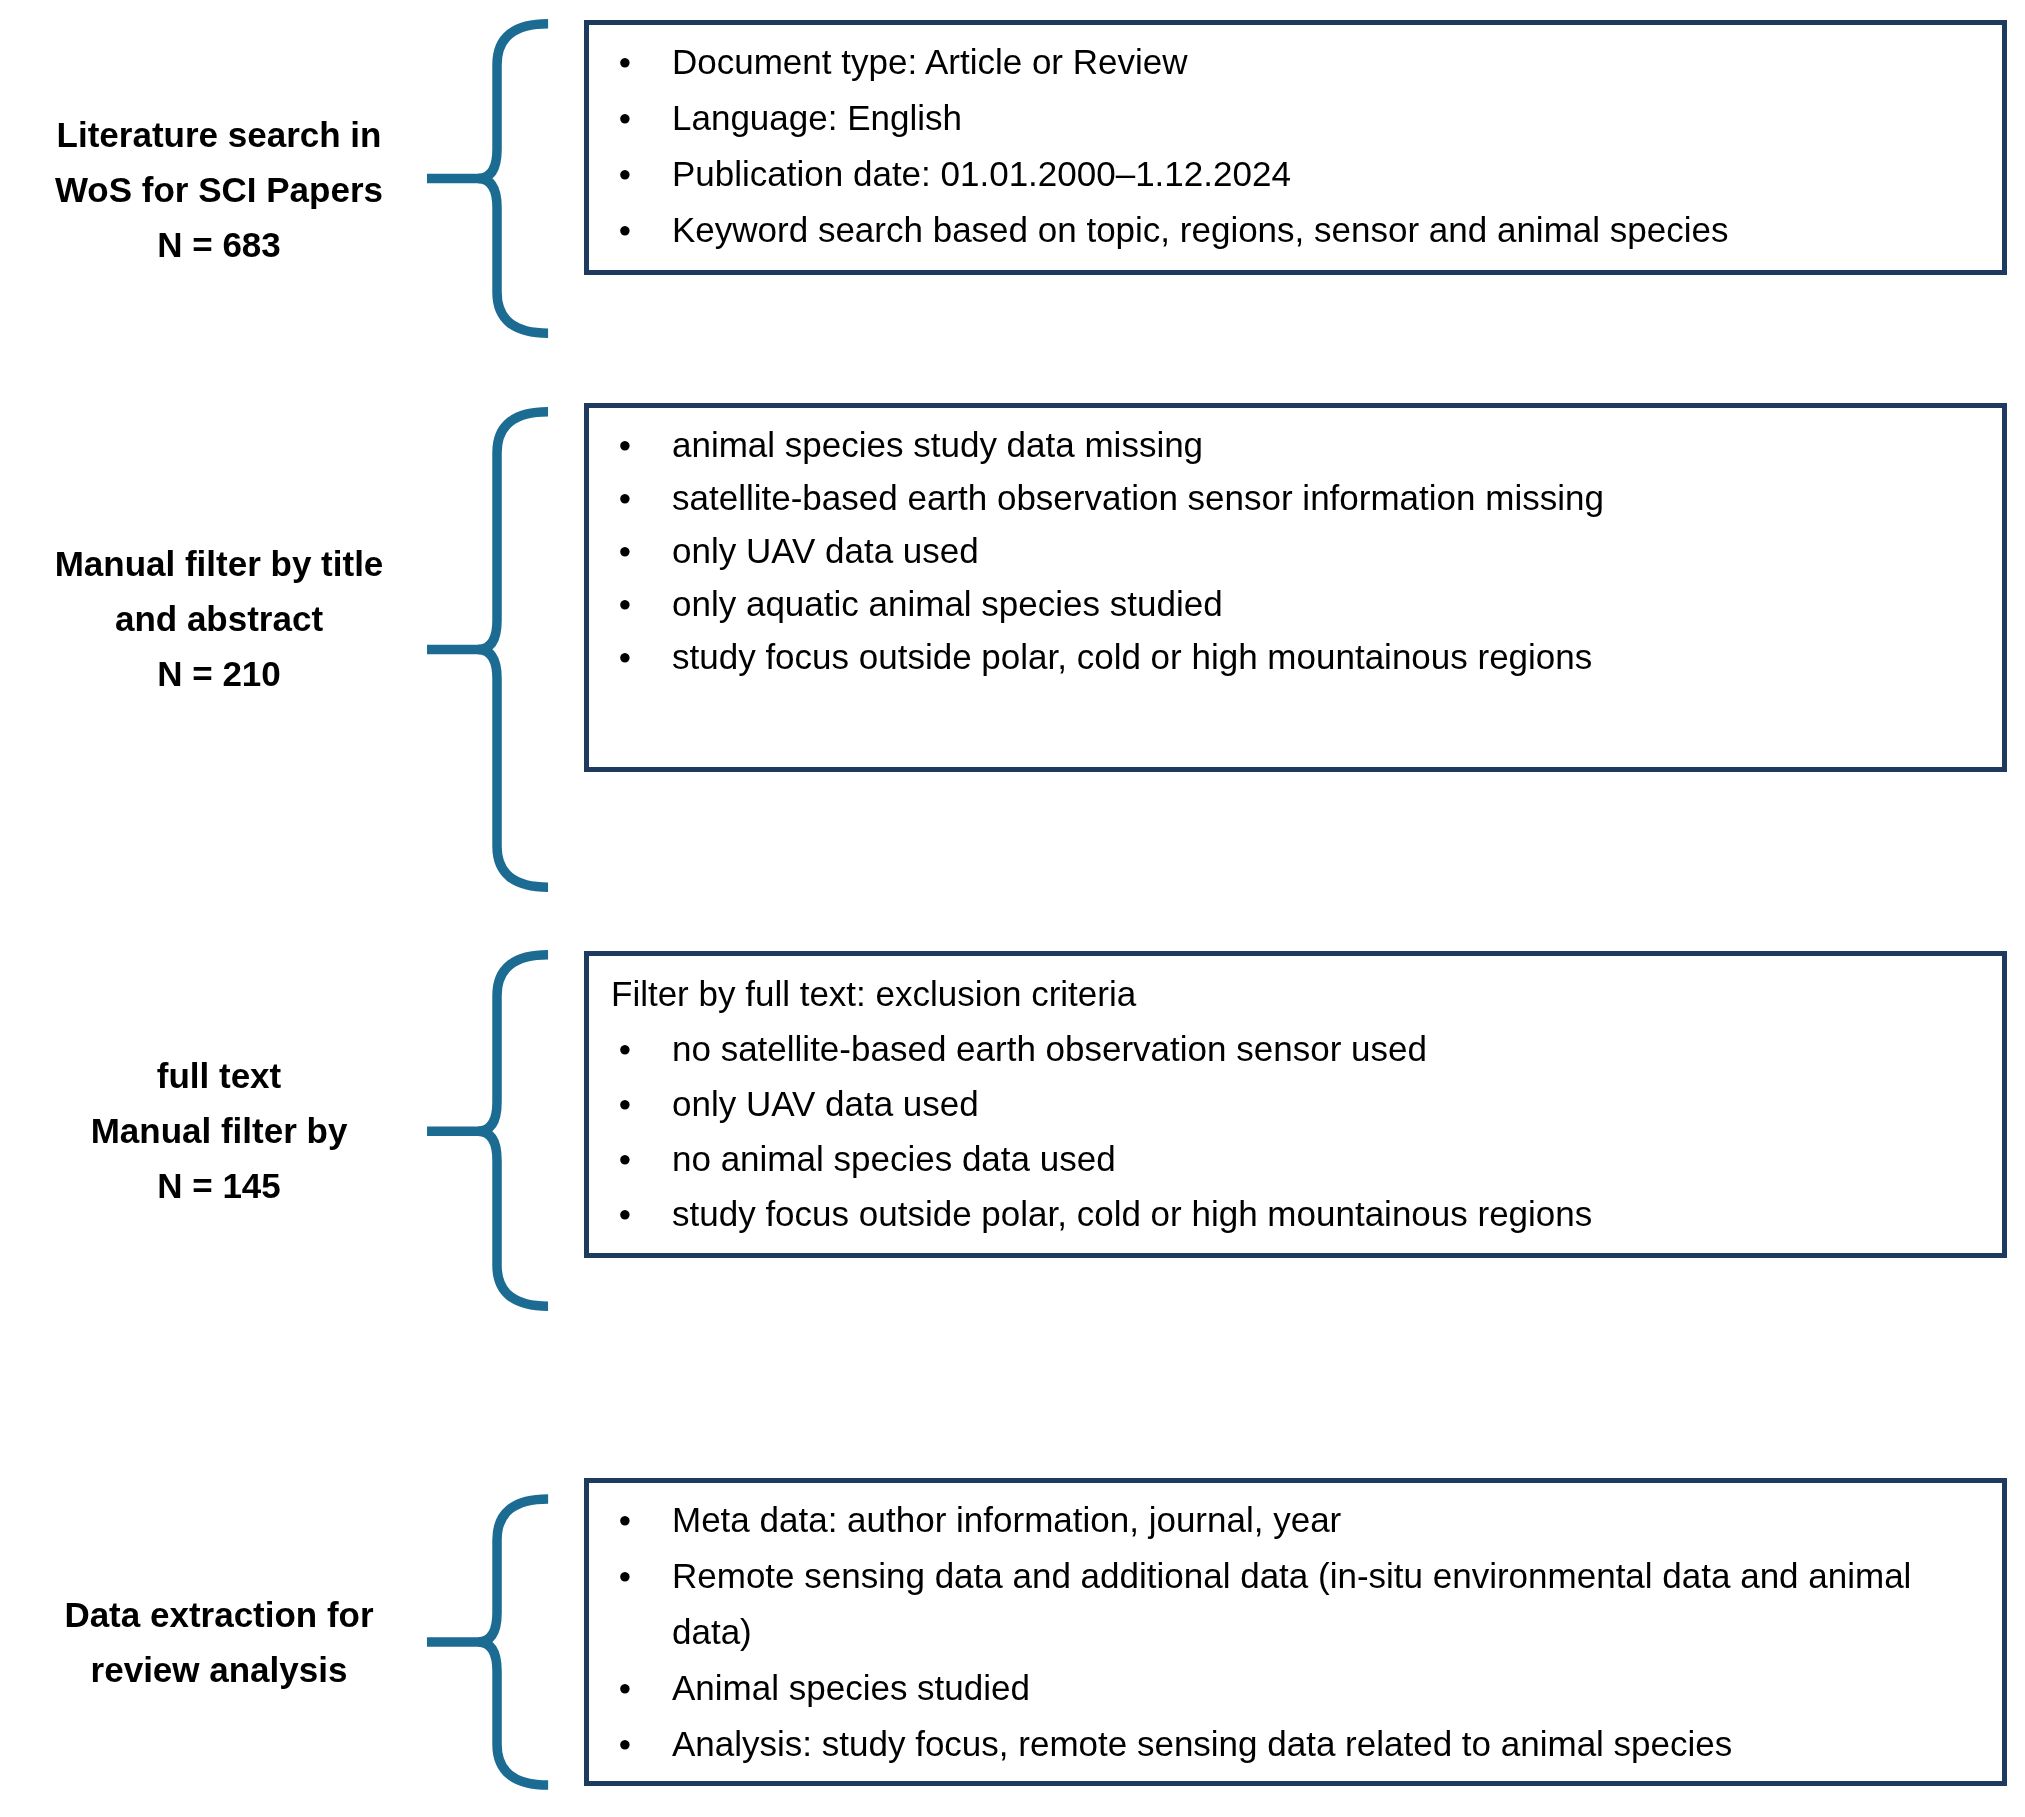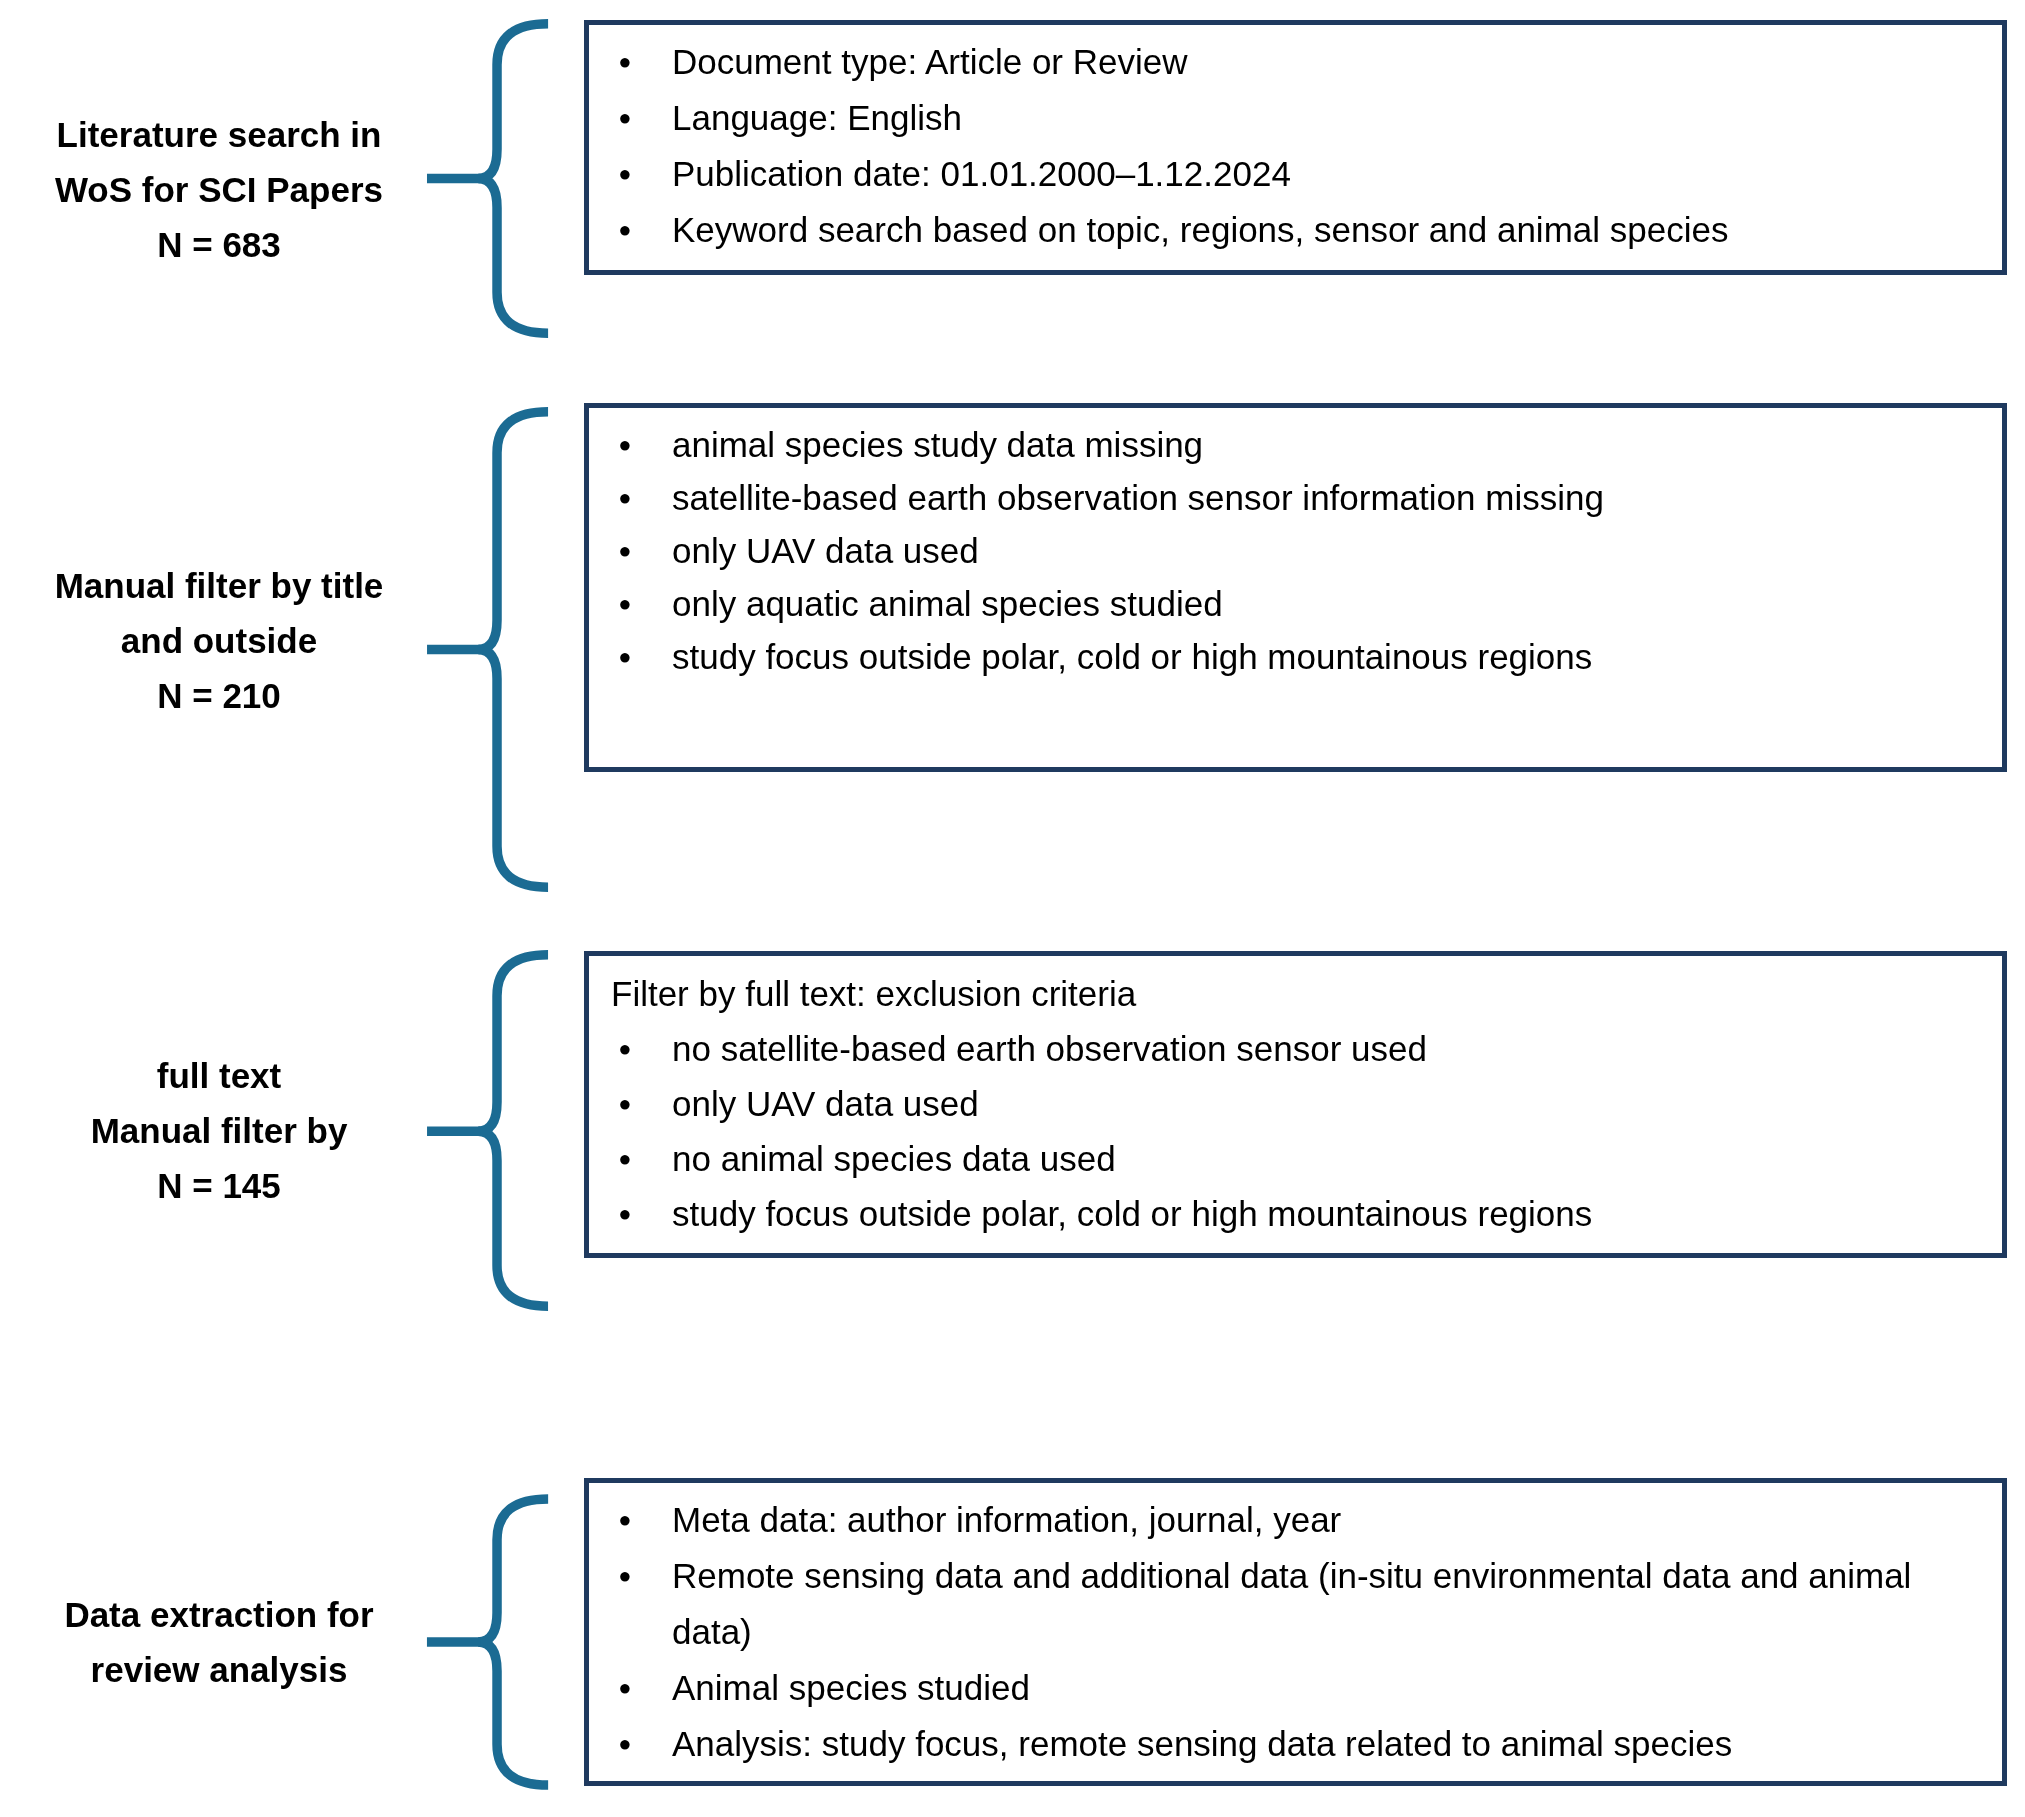--- a/index.html
+++ b/index.html
@@ -56,21 +56,21 @@
     flex: 0 0 61px;
     font-size: 22px;
     text-align: left;
     padding-left: 7.3px;
   }
   .row-text { flex: 1 1 auto; }
   .box-header { display: block; }
 
   
   .label-1 { top: 95px; margin-top: 12px; }
-  .label-2 { top: 558px; }
+  .label-2 { top: 536px; }
   .label-3 { top: 1048px; }
   .label-4 { top: 1587px; text-align: center; }
 
   
   .brace-1 { top: 17.5px;   height: 321px; }
   .brace-2 { top: 406px;  height: 487px; }
   .brace-3 { top: 949px; height: 363px; }
   .brace-4 { top: 1493px; height: 298px; }
 </style>
 </head>
@@ -105,21 +105,21 @@
       <span class="row-text">Publication date: 01.01.2000–1.12.2024</span>
     </div>
     <div class="row">
       <span class="marker">●</span>
       <span class="row-text">Keyword search based on topic, regions, sensor and animal species</span>
     </div>
   </div>
 
   <div class="stage-label label-2">
     <div>Manual filter by title</div>
-    <div>and outside</div>
+    <div>and abstract</div>
     <div>N = 210</div>
   </div>
 
   <div class="brace brace-2">
     <svg viewBox="0 0 200 668">
       <path d="M 181 8 Q 111 8 111 64 L 111 294 Q 111 334 85 334 Q 111 334 111 374 L 111 604 Q 111 660 181 660" fill="none" stroke="currentColor" stroke-width="13"></path>
       <path d="M 15 334 L 88 334" fill="none" stroke="currentColor" stroke-width="13"></path>
     </svg>
   </div>
 

